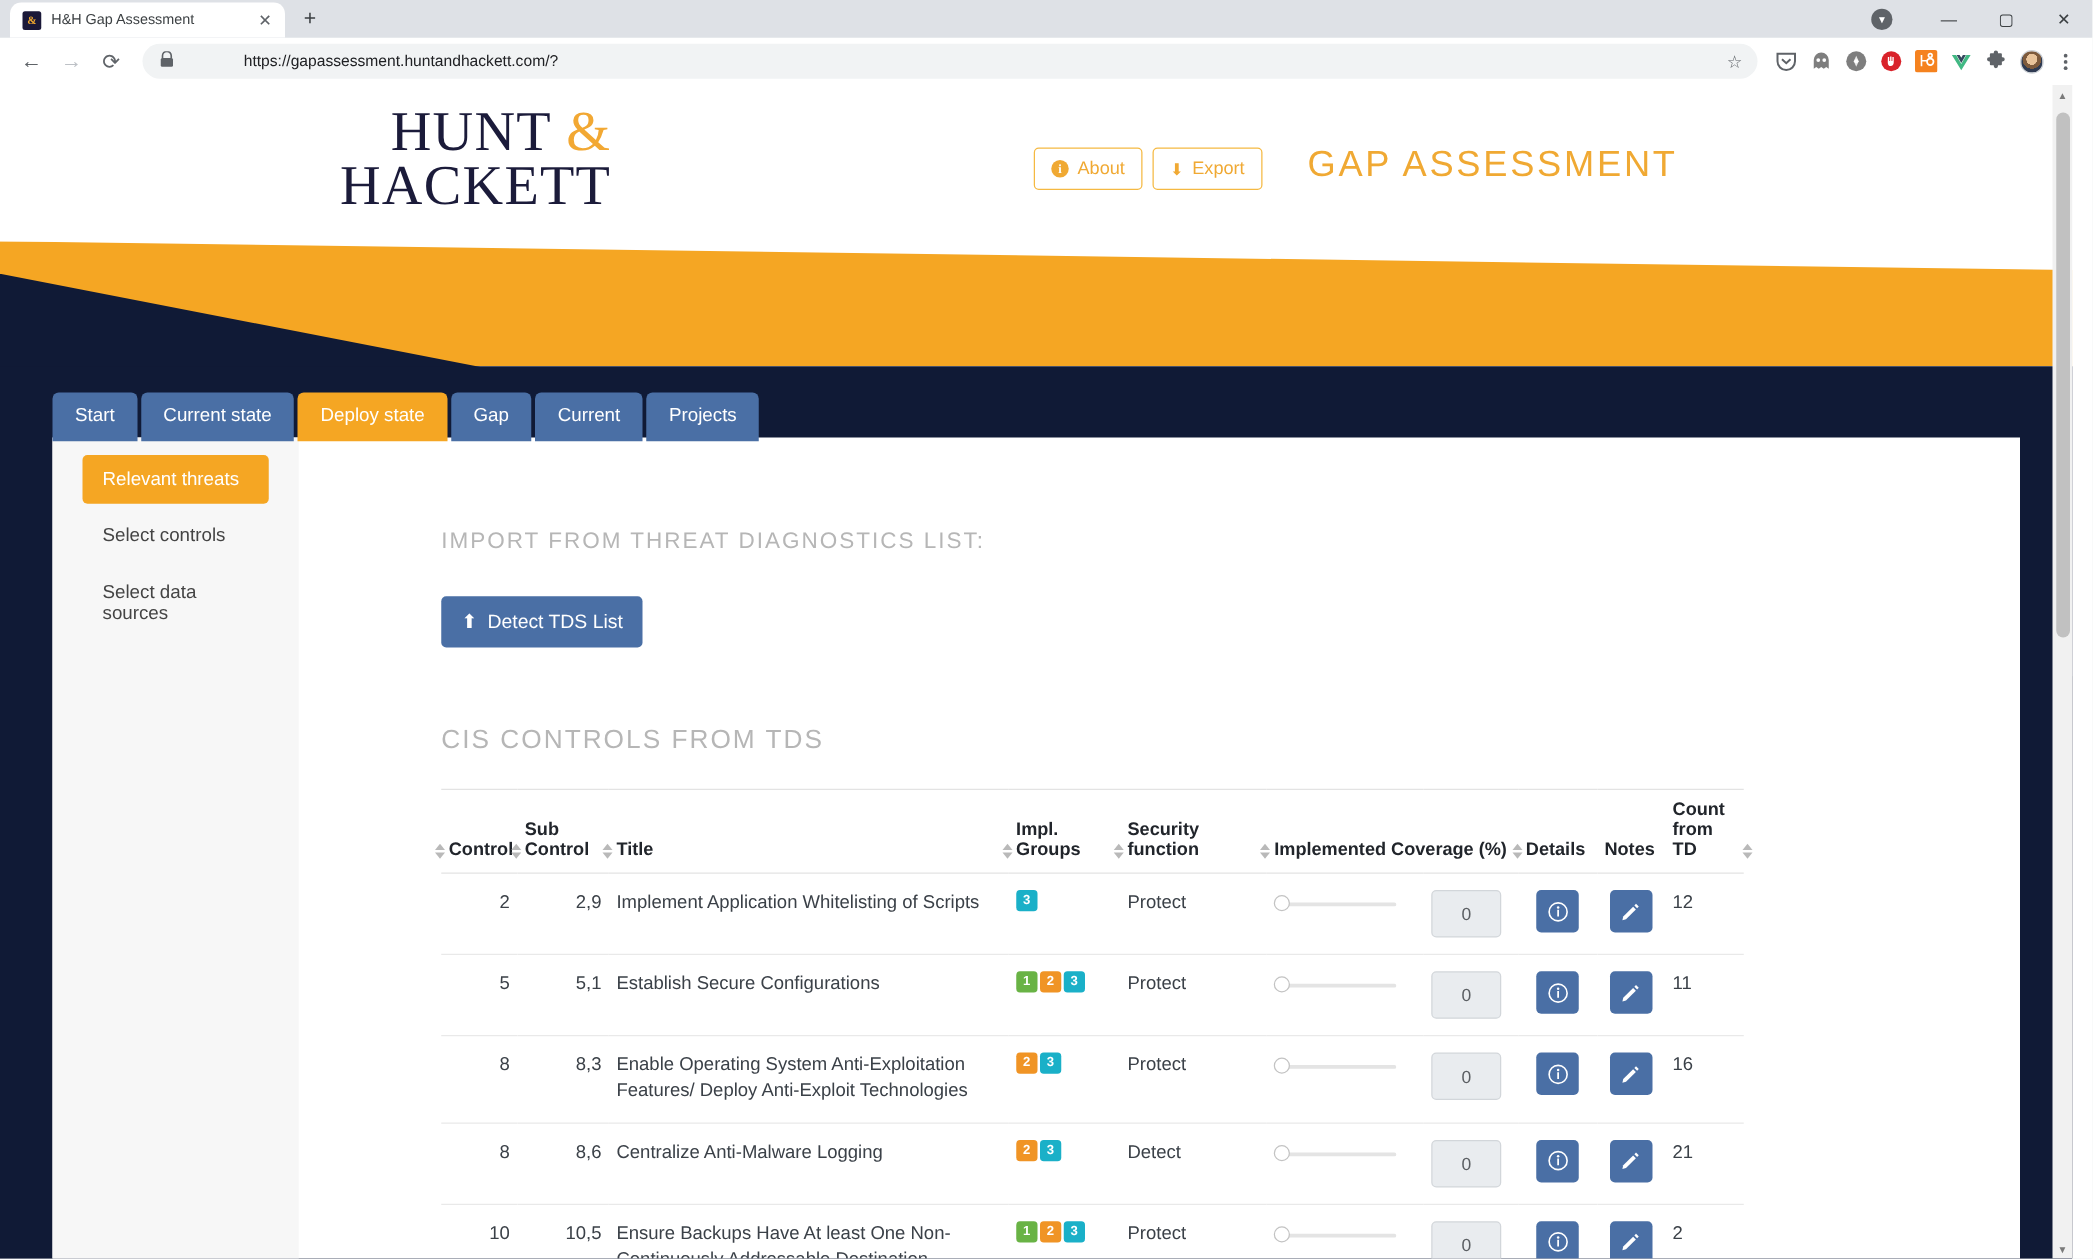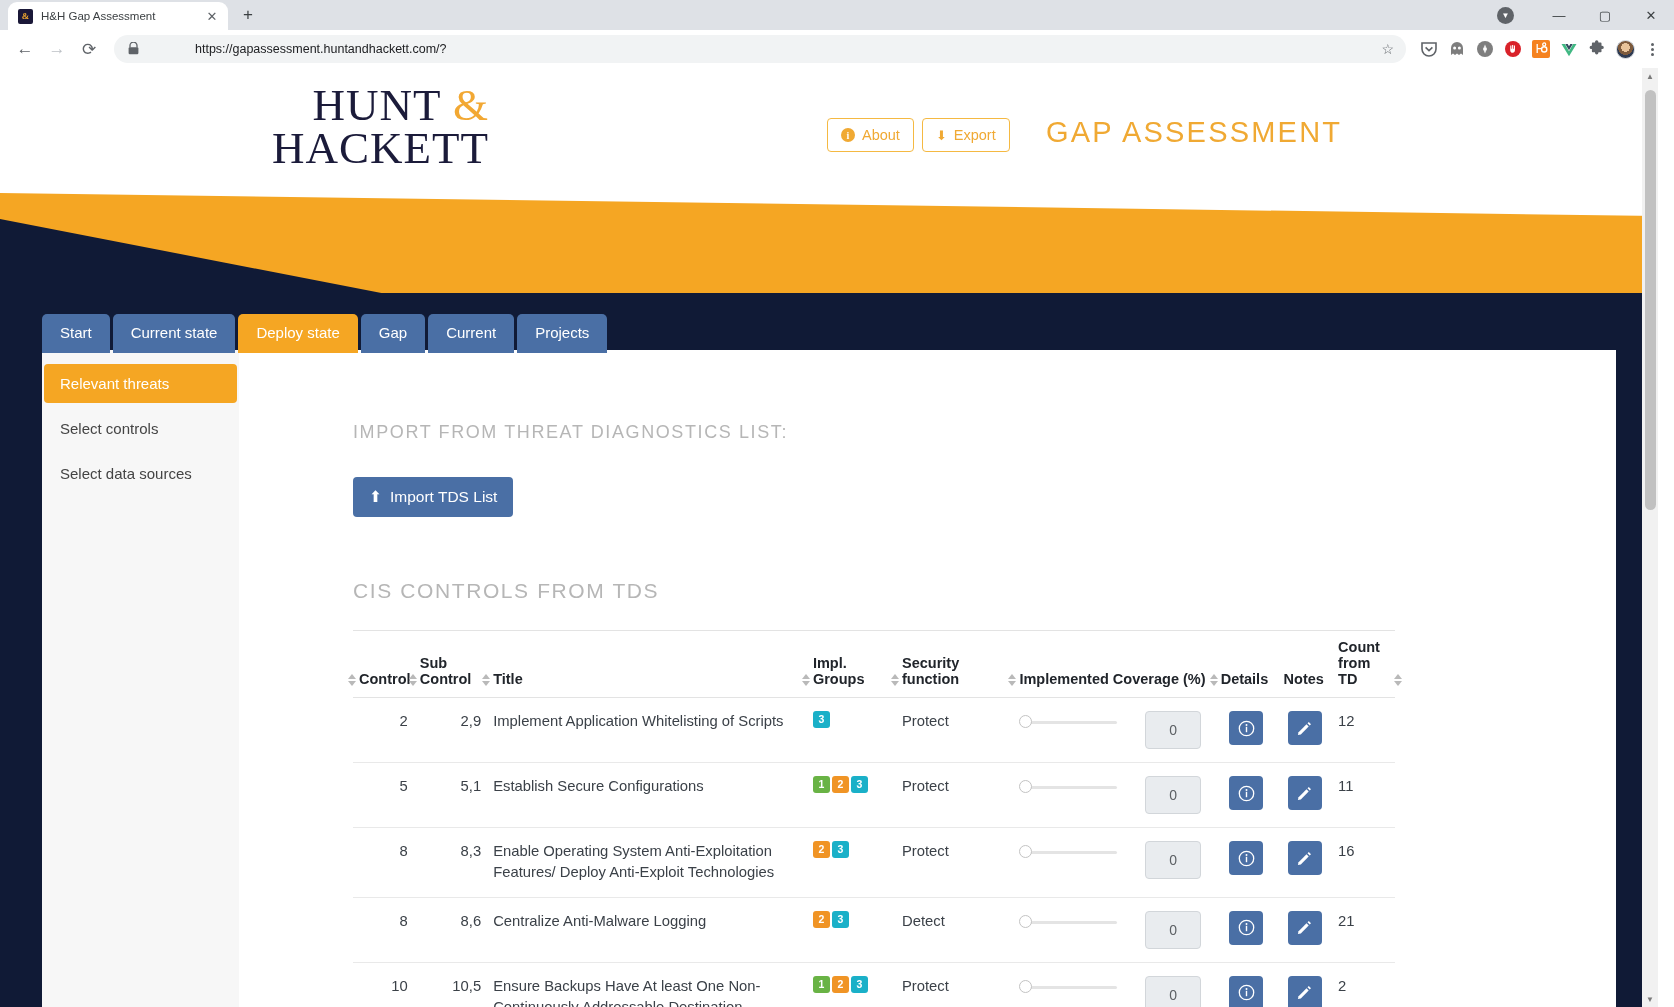--- a/index.html
+++ b/index.html
@@ -111,21 +111,21 @@
     background: #4a6fa5; color: #fff; font-size: 15px; padding: 10px 18px 12px;
     border-radius: 5px 5px 0 0; white-space: nowrap;
   }
   .navtab.active { background: #f5a623; color: #fff; }
 
   .content-card {
     position: absolute; left: 42px; right: 42px; top: 57px; bottom: -400px;
     background: #fff; display: flex;
   }
   .sidebar { width: 197px; background: #f7f7f7; padding: 14px 0 0 0; flex: 0 0 auto; }
-  .side-item { font-size: 15px; color: #444; padding: 11px 16px; margin: 0 2px 6px; border-radius: 4px; }
+  .side-item { font-size: 15px; color: #444; padding: 11px 16px; margin: 0 24px 6px; border-radius: 4px; }
   .side-item.active { background: #f5a623; color: #fff; }
 
   .main { flex: 1; padding: 72px 0 0 114px; overflow: hidden; }
   .sec-title { font-size: 18px; color: #b6b6b6; letter-spacing: 1.6px; font-weight: 400; }
   .import-btn {
     margin-top: 34px; background: #4a6fa5; color: #fff; border: none; border-radius: 4px;
     font-size: 15.5px; padding: 11px 16px; display: inline-flex; align-items: center; gap: 8px;
   }
   .sec-title2 { margin-top: 62px; font-size: 21px; color: #b6b6b6; letter-spacing: 1.6px; }
 
@@ -313,21 +313,21 @@
             <div class="side-item">Select controls</div>
             <div class="side-item">Select data sources</div>
           </div>
 
           <div class="main">
 
             <div class="sec-title">IMPORT FROM THREAT DIAGNOSTICS LIST:</div>
 
             <button class="import-btn">
               <span>⬆</span>
-              <span>Import TDS List</span>
+              <span>Detect TDS List</span>
             </button>
 
             <div class="sec-title2">CIS CONTROLS FROM TDS</div>
 
             <table class="ctrl">
               <colgroup>
                 <col style="width:58px">
                   <col style="width:70px">
                   <col style="width:305px">
                 <col style="width:85px">

